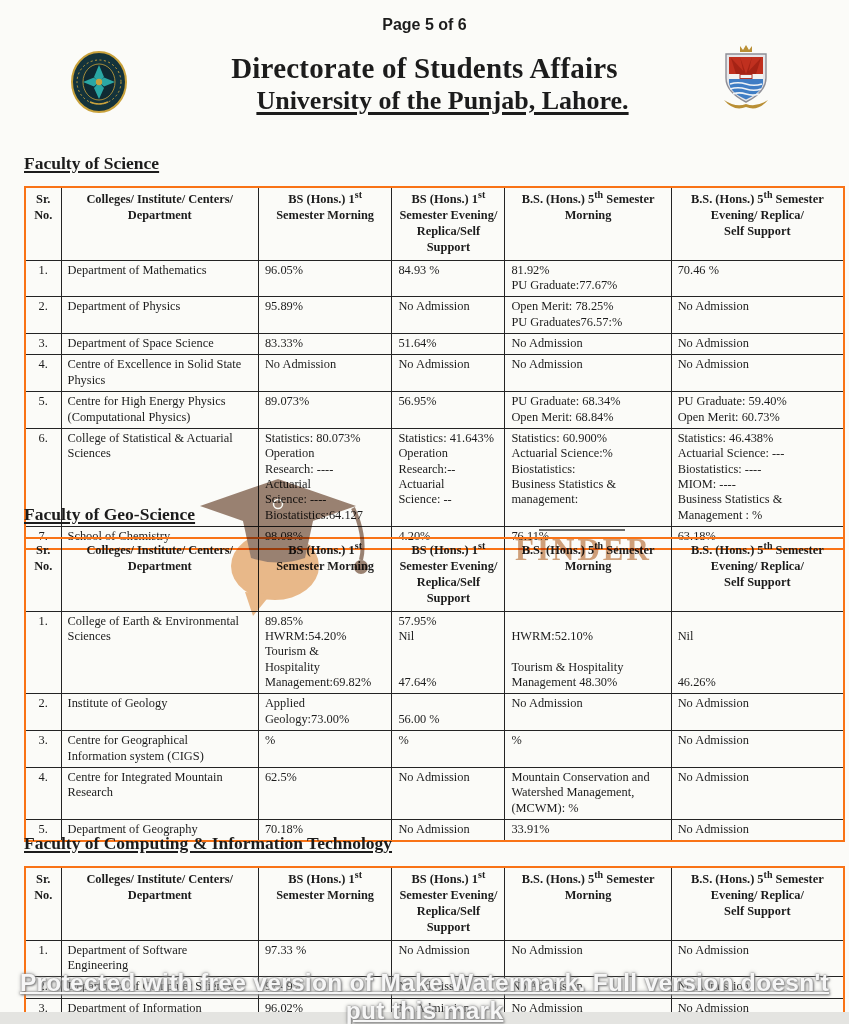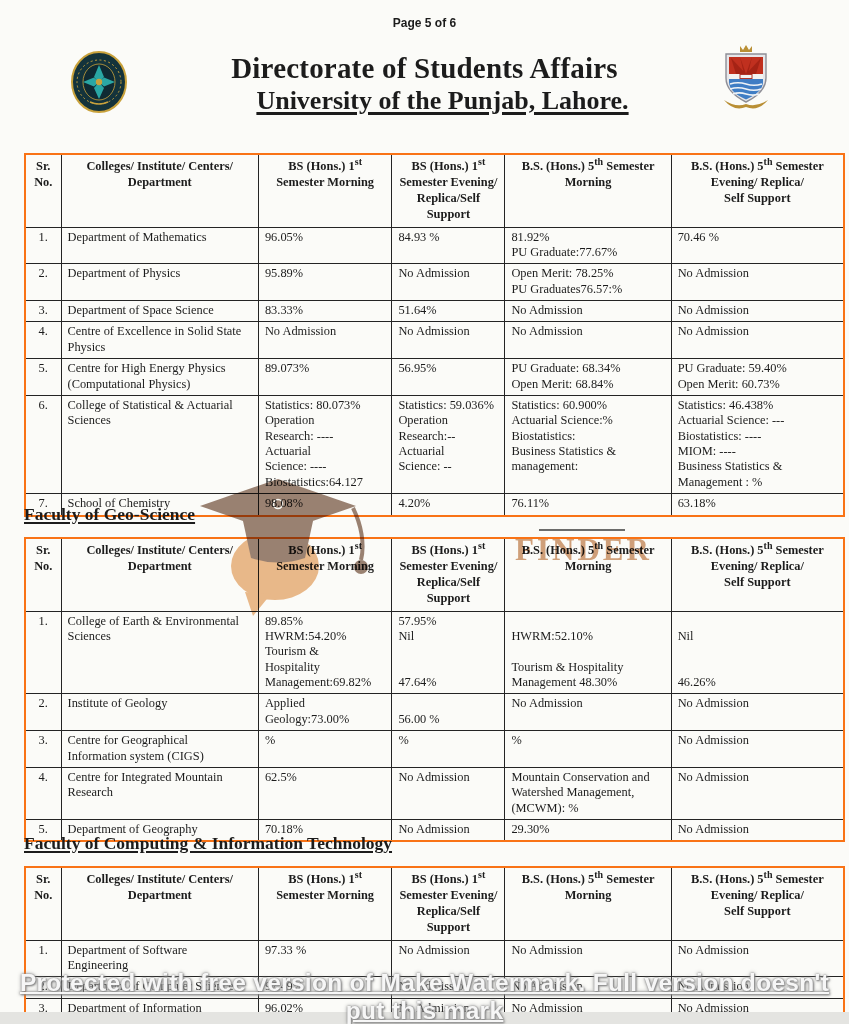--- a/index.html
+++ b/index.html
@@ -20,21 +20,21 @@
     height: 12px;
     background: #e4e4e1;
   }
 
   
   .page-label {
     position: absolute;
     top: 16px; left: 0; width: 100%;
     text-align: center;
     font-family: "Liberation Sans", sans-serif;
-    font-size: 12px;
+    font-size: 16px;
     font-weight: bold;
   }
   .doc-title {
     position: absolute;
     top: 52px; left: 0; width: 100%;
     text-align: center;
     font-size: 29px;
     font-weight: bold;
     letter-spacing: 0.2px;
   }
@@ -180,20 +180,21 @@
       <path d="M11 30 L45 30 L45 35 L11 35 Z" fill="#f3f3f1"></path>
       <rect x="22" y="30.5" width="12" height="4" fill="none" stroke="#b0352a" stroke-width="1"></rect>
       <path d="M11 35 L45 35 L45 38 Q45 48 28 55.5 Q11 48 11 38 Z" style="fill:var(--crest-blue,#3f7dc4)"></path>
       <path d="M12 40 Q20 37.5 28 40 Q36 42.5 44 40 M12 45 Q20 42.5 28 45 Q36 47.5 43 45 M15 50 Q21 47.8 28 50 Q35 52.2 41 50" fill="none" stroke="#eef2f6" stroke-width="1.6"></path>
       <path d="M6 56 Q18 64 28 60 Q38 64 50 56 Q40 68 28 63 Q16 68 6 56 Z" style="fill:var(--crest-gold,#b98f35)"></path>
     </svg>
   </div>
 
   <div id="sections">
       <section class="faculty-section" id="sec0">
+        <h2 class="faculty-heading">Faculty of Science</h2>
         <table class="data-table">
           <colgroup>
             <col class="c0">
             <col class="c1">
             <col class="c2">
             <col class="c3">
             <col class="c4">
             <col class="c5">
           </colgroup>
           <thead>
@@ -265,21 +266,21 @@
             <tr>
               <td>6.</td>
               <td>College of Statistical &amp; Actuarial
 Sciences</td>
               <td>Statistics: 80.073%
 Operation
 Research: ----
 Actuarial
 Science: ----
 Biostatistics:64.127</td>
-              <td>Statistics: 59.036%
+              <td>Statistics: 41.643%
 Operation
 Research:--
 Actuarial
 Science: --</td>
               <td>Statistics: 60.900%
 Actuarial Science:%
 Biostatistics:
 Business Statistics &amp;
 management:</td>
               <td>Statistics: 46.438%
@@ -384,21 +385,21 @@
               <td>Mountain Conservation and
 Watershed Management,
 (MCWM): %</td>
               <td>No Admission</td>
             </tr>
             <tr>
               <td>5.</td>
               <td>Department of Geography</td>
               <td>70.18%</td>
               <td>No Admission</td>
-              <td>29.30%</td>
+              <td>33.91%</td>
               <td>No Admission</td>
             </tr>
           </tbody>
         </table>
       </section>
       <section class="faculty-section" id="sec2">
         <h2 class="faculty-heading">Faculty of Computing &amp; Information Technology</h2>
         <table class="data-table">
           <colgroup>
             <col class="c0">

